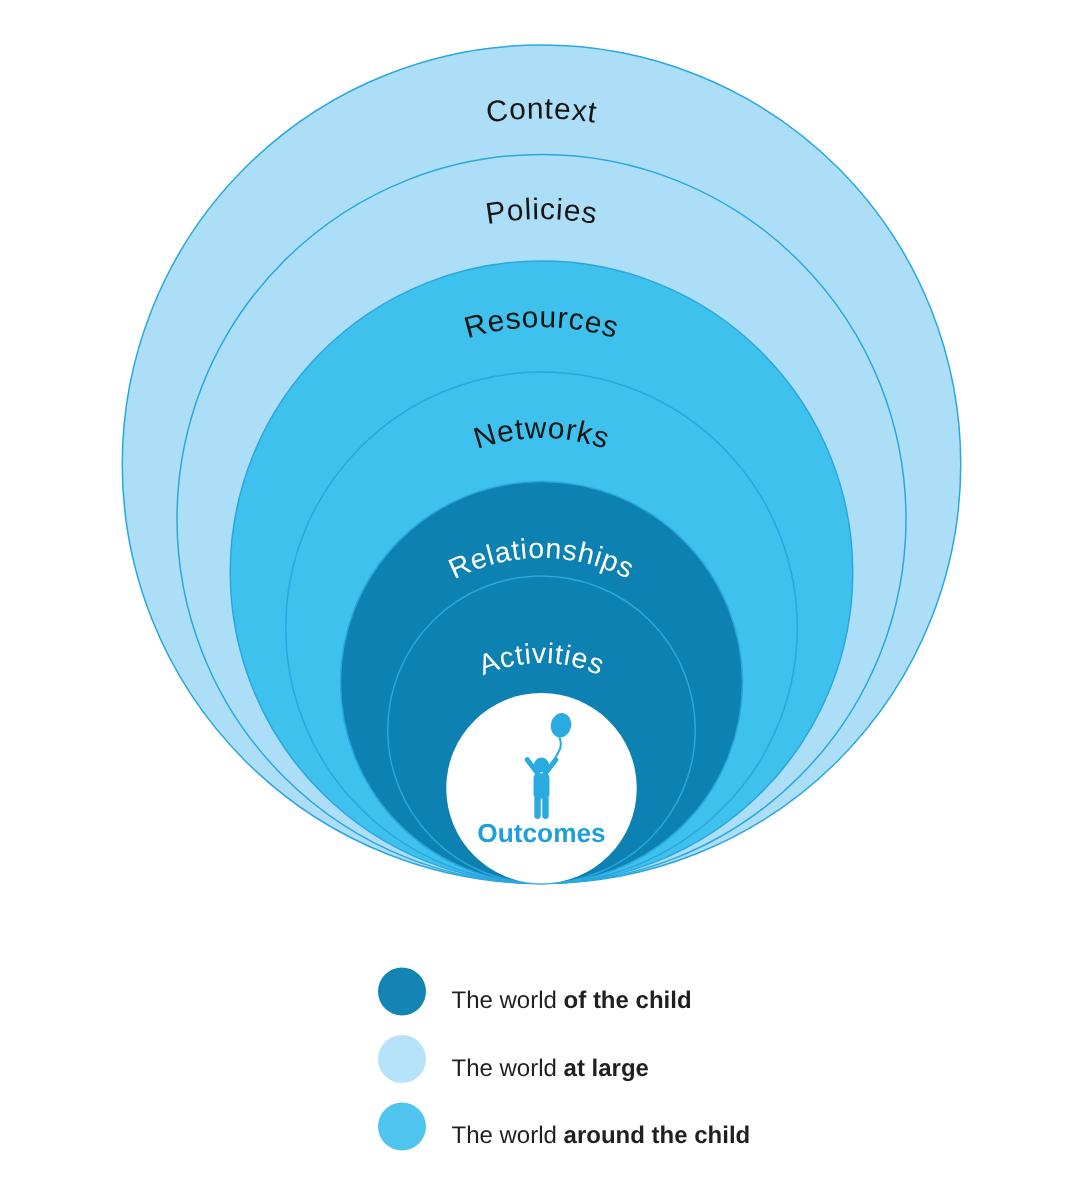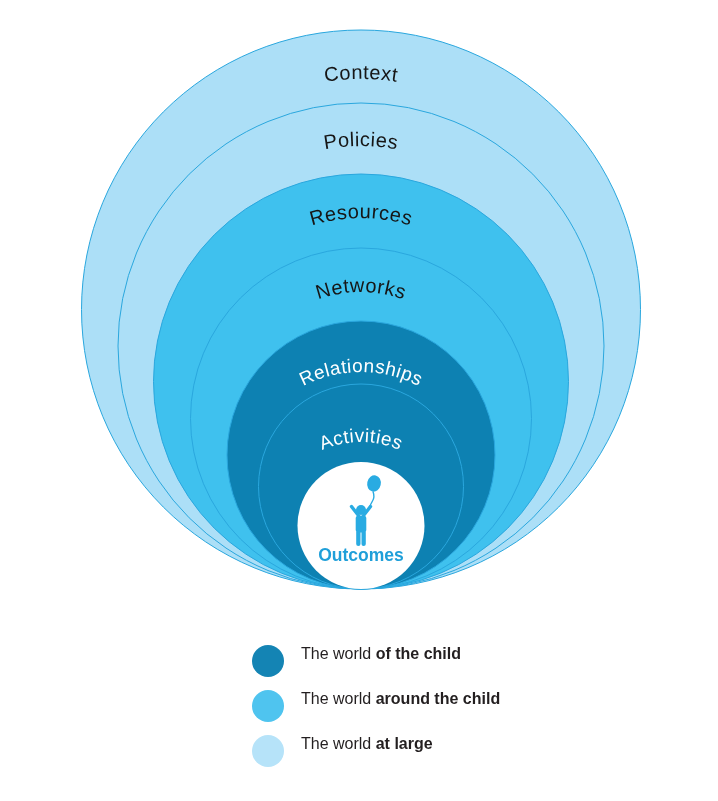--- a/index.html
+++ b/index.html
@@ -29,21 +29,21 @@
   }
   .child-icon { color: #29ABE2; }
   .legend {
     position: absolute;
     left: 252px;
     top: 645px;
     display: flex;
     flex-direction: column;
     gap: 13px;
   }
-  .legend-row { display: flex; align-items: flex-start; }
+  .legend-row { display: flex; align-items: flex-end; }
   .swatch {
     width: 32px; height: 32px;
     border-radius: 50%;
     flex: 0 0 auto;
   }
   .legend-text {
     margin-left: 17px;
     font-size: 16px;
     color: #231F20;
     white-space: pre;
@@ -105,22 +105,22 @@
 
     <text class="outcomes-label" x="361" y="561" fill="#1F9FD9">Outcomes</text>
   </svg>
 
   <div class="legend">
     <div class="legend-row">
       <div class="swatch" style="background-color: rgb(20, 132, 180);"></div>
       <div class="legend-text"><span>The world </span><b>of the child</b></div>
     </div>
     <div class="legend-row">
+      <div class="swatch" style="background-color: rgb(182, 227, 249);"></div>
+      <div class="legend-text"><span>The world </span><b>at large</b></div>
+    </div>
+    <div class="legend-row">
       <div class="swatch" style="background-color: rgb(79, 196, 239);"></div>
       <div class="legend-text"><span>The world </span><b>around the child</b></div>
-    </div>
-    <div class="legend-row">
-      <div class="swatch" style="background-color: rgb(182, 227, 249);"></div>
-      <div class="legend-text"><span>The world </span><b>at large</b></div>
     </div>
   </div>
 
 </div>
 
 </body></html>

